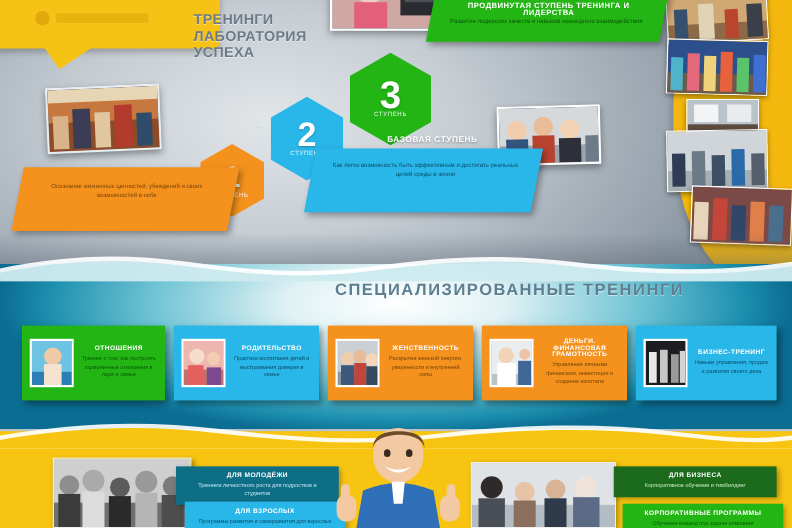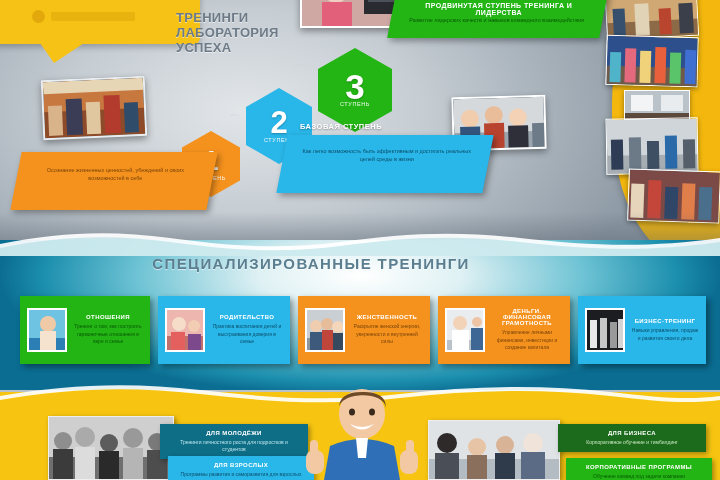--- a/index.html
+++ b/index.html
@@ -107,21 +107,21 @@
     text-transform:uppercase; text-shadow:0 1px 2px rgba(0,0,0,.35);
   }
 
   #panel-2 {
     left:282px; top:135px; width:206px; height:58px; background:#29b6e8;
     transform: skewX(-11deg); padding:12px 14px 8px;
   }
   #panel-2 > * { transform: skewX(11deg); }
   #panel-2 .pbody { color:#0b4f6b; }
   .label-2 {
-    position:absolute; left:300px; top:122px; width:186px; text-align:left;
+    position:absolute; left:300px; top:122px; width:186px; text-align:center;
     font-size:7.5px; font-weight:bold; color:#fff; letter-spacing:.5px;
     text-transform:uppercase; text-shadow:0 1px 2px rgba(0,0,0,.35);
   }
 
   #panel-3 {
     left:392px; top:-12px; width:212px; height:50px; background:#22b514;
     transform: skewX(-11deg); padding:14px 14px 6px;
   }
   #panel-3 > * { transform: skewX(11deg); }
   #panel-3 .pbody { color:#0a5a06; }
@@ -132,21 +132,21 @@
   }
 
   
   .sec-spec {
     position:absolute; left:0; top:240px; width:720px; height:150px;
     background:
       radial-gradient(ellipse 360px 120px at 50% 24%, #ffffff 0%, #dff1f4 28%, #6ec3d4 62%, #1c8fae 88%, #0b6d92 100%);
     overflow:hidden;
   }
   .spec-title {
-    position:absolute; left:0; top:255px; width:622px; text-align:center;
+    position:absolute; left:0; top:255px; width:622px; text-align:right;
     font-size:15px; font-weight:bold; letter-spacing:1.4px; color:#5b7f90;
     text-transform:uppercase; z-index:6;
     text-shadow:0 1px 1px rgba(255,255,255,.6);
   }
 
   .cards { position:absolute; left:0; top:296px; width:720px; height:72px; z-index:6; }
   .card {
     position:absolute; top:0; height:68px; display:flex; align-items:center;
     padding:5px 7px; gap:6px; box-shadow:3px 3px 6px rgba(0,0,0,.4);
   }

